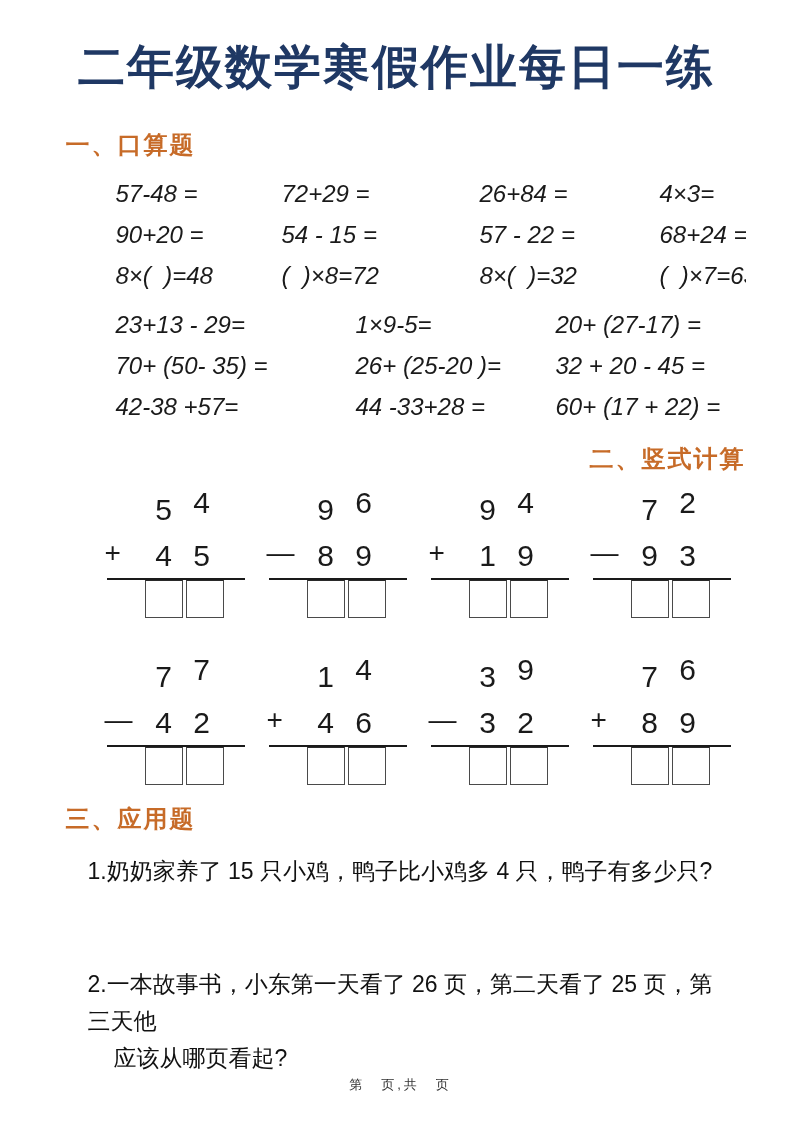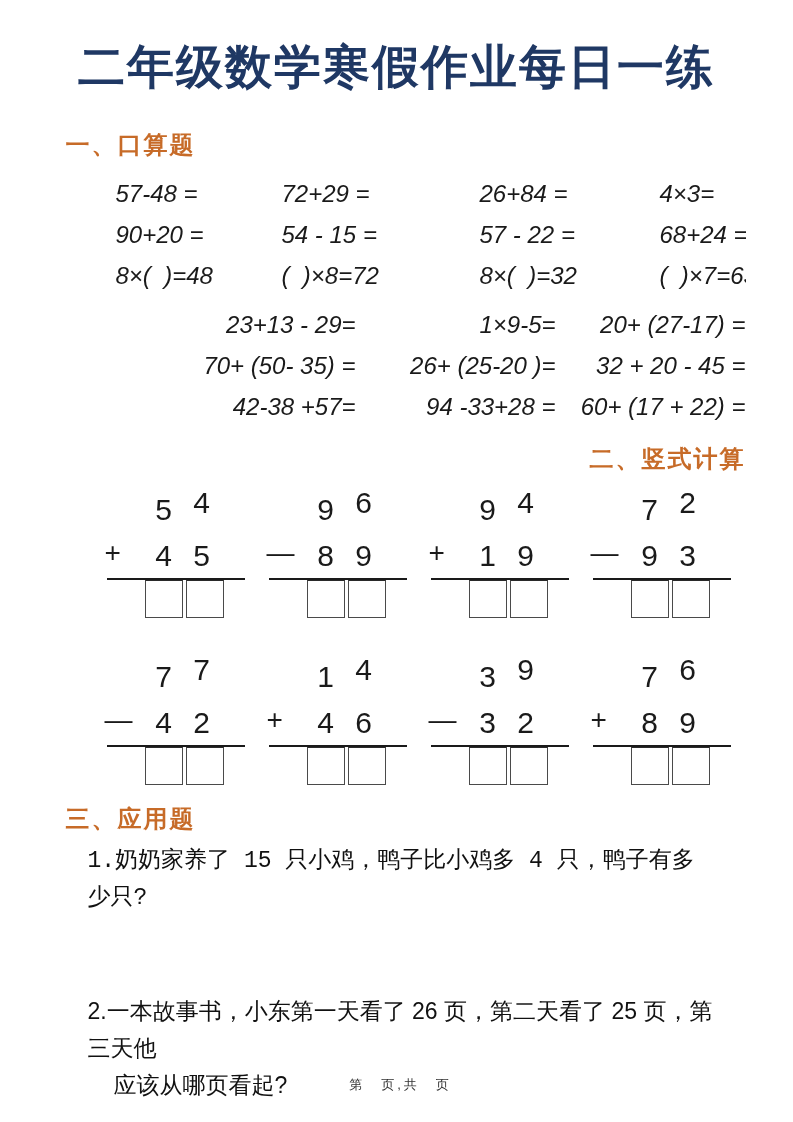--- a/index.html
+++ b/index.html
@@ -29,21 +29,21 @@
     letter-spacing:2px;
   }
   .heading.oral    { margin-top:30px; }
   .heading.vert    { margin-top:16px;text-align:right; }
   .heading.word    { margin-top:18px; }
 
   
   .oral-block { margin:12px 0 0 68px; font-size:24px; }
   .oral-row { display:grid; height:41px; align-items:center;font-style:italic; }
   .oral-row.cols4 { grid-template-columns:166px 198px 180px 1fr; }
-  .oral-row.cols3 { grid-template-columns:240px 200px 1fr;text-align:right; }
+  .oral-row.cols3 { grid-template-columns:240px 200px 1fr; }
   .oral-row.gap-top { margin-top:8px; }
   .oral-cell { white-space:pre; }
 
   
   .vgrid {
     display:grid;
     grid-template-columns:repeat(4,1fr);
     padding:0 45px 0 55px;
     margin-top:12px;
     row-gap:36px;
@@ -58,21 +58,21 @@
   .vp-boxes { display:flex; gap:3px; margin-left:42px; }
   .vp-box { width:38px; height:38px; border:1.6px solid #4a4a4a; border-top-color:#2a2a2a; }
 
   
   .word-p {
     margin-left:40px; margin-right:30px;
     font-size:23px;
     line-height:37px;
     color:#111;
   }
-  .word-p.p1 { margin-top:8px;font-family:Liberation Mono, monospace; }
+  .word-p.p1 { margin-top:18px; }
   .word-p.p2 { margin-top:76px; }
   .indent { padding-left:26px; }
 
   .footer {
     position:absolute;
     left:8px; right:0;
     bottom:28px;
     text-align:center;
     font-size:13px;
     letter-spacing:3px;
@@ -111,21 +111,21 @@
       <span class="oral-cell">1×9-5=</span>
       <span class="oral-cell">20+ (27-17) =</span>
     </div>
     <div class="oral-row cols3">
       <span class="oral-cell">70+ (50- 35) =</span>
       <span class="oral-cell">26+ (25-20 )=</span>
       <span class="oral-cell">32 + 20 - 45 =</span>
     </div>
     <div class="oral-row cols3">
       <span class="oral-cell">42-38 +57=</span>
-      <span class="oral-cell">94 -33+28 =</span>
+      <span class="oral-cell">44 -33+28 =</span>
       <span class="oral-cell">60+ (17 + 22) =</span>
     </div>
   </div>
 
   <h2 class="heading vert">二、竖式计算</h2>
   <div class="vgrid">
 
     <div class="vp">
       <div class="vp-row vp-top">
         <span class="d">5</span>

